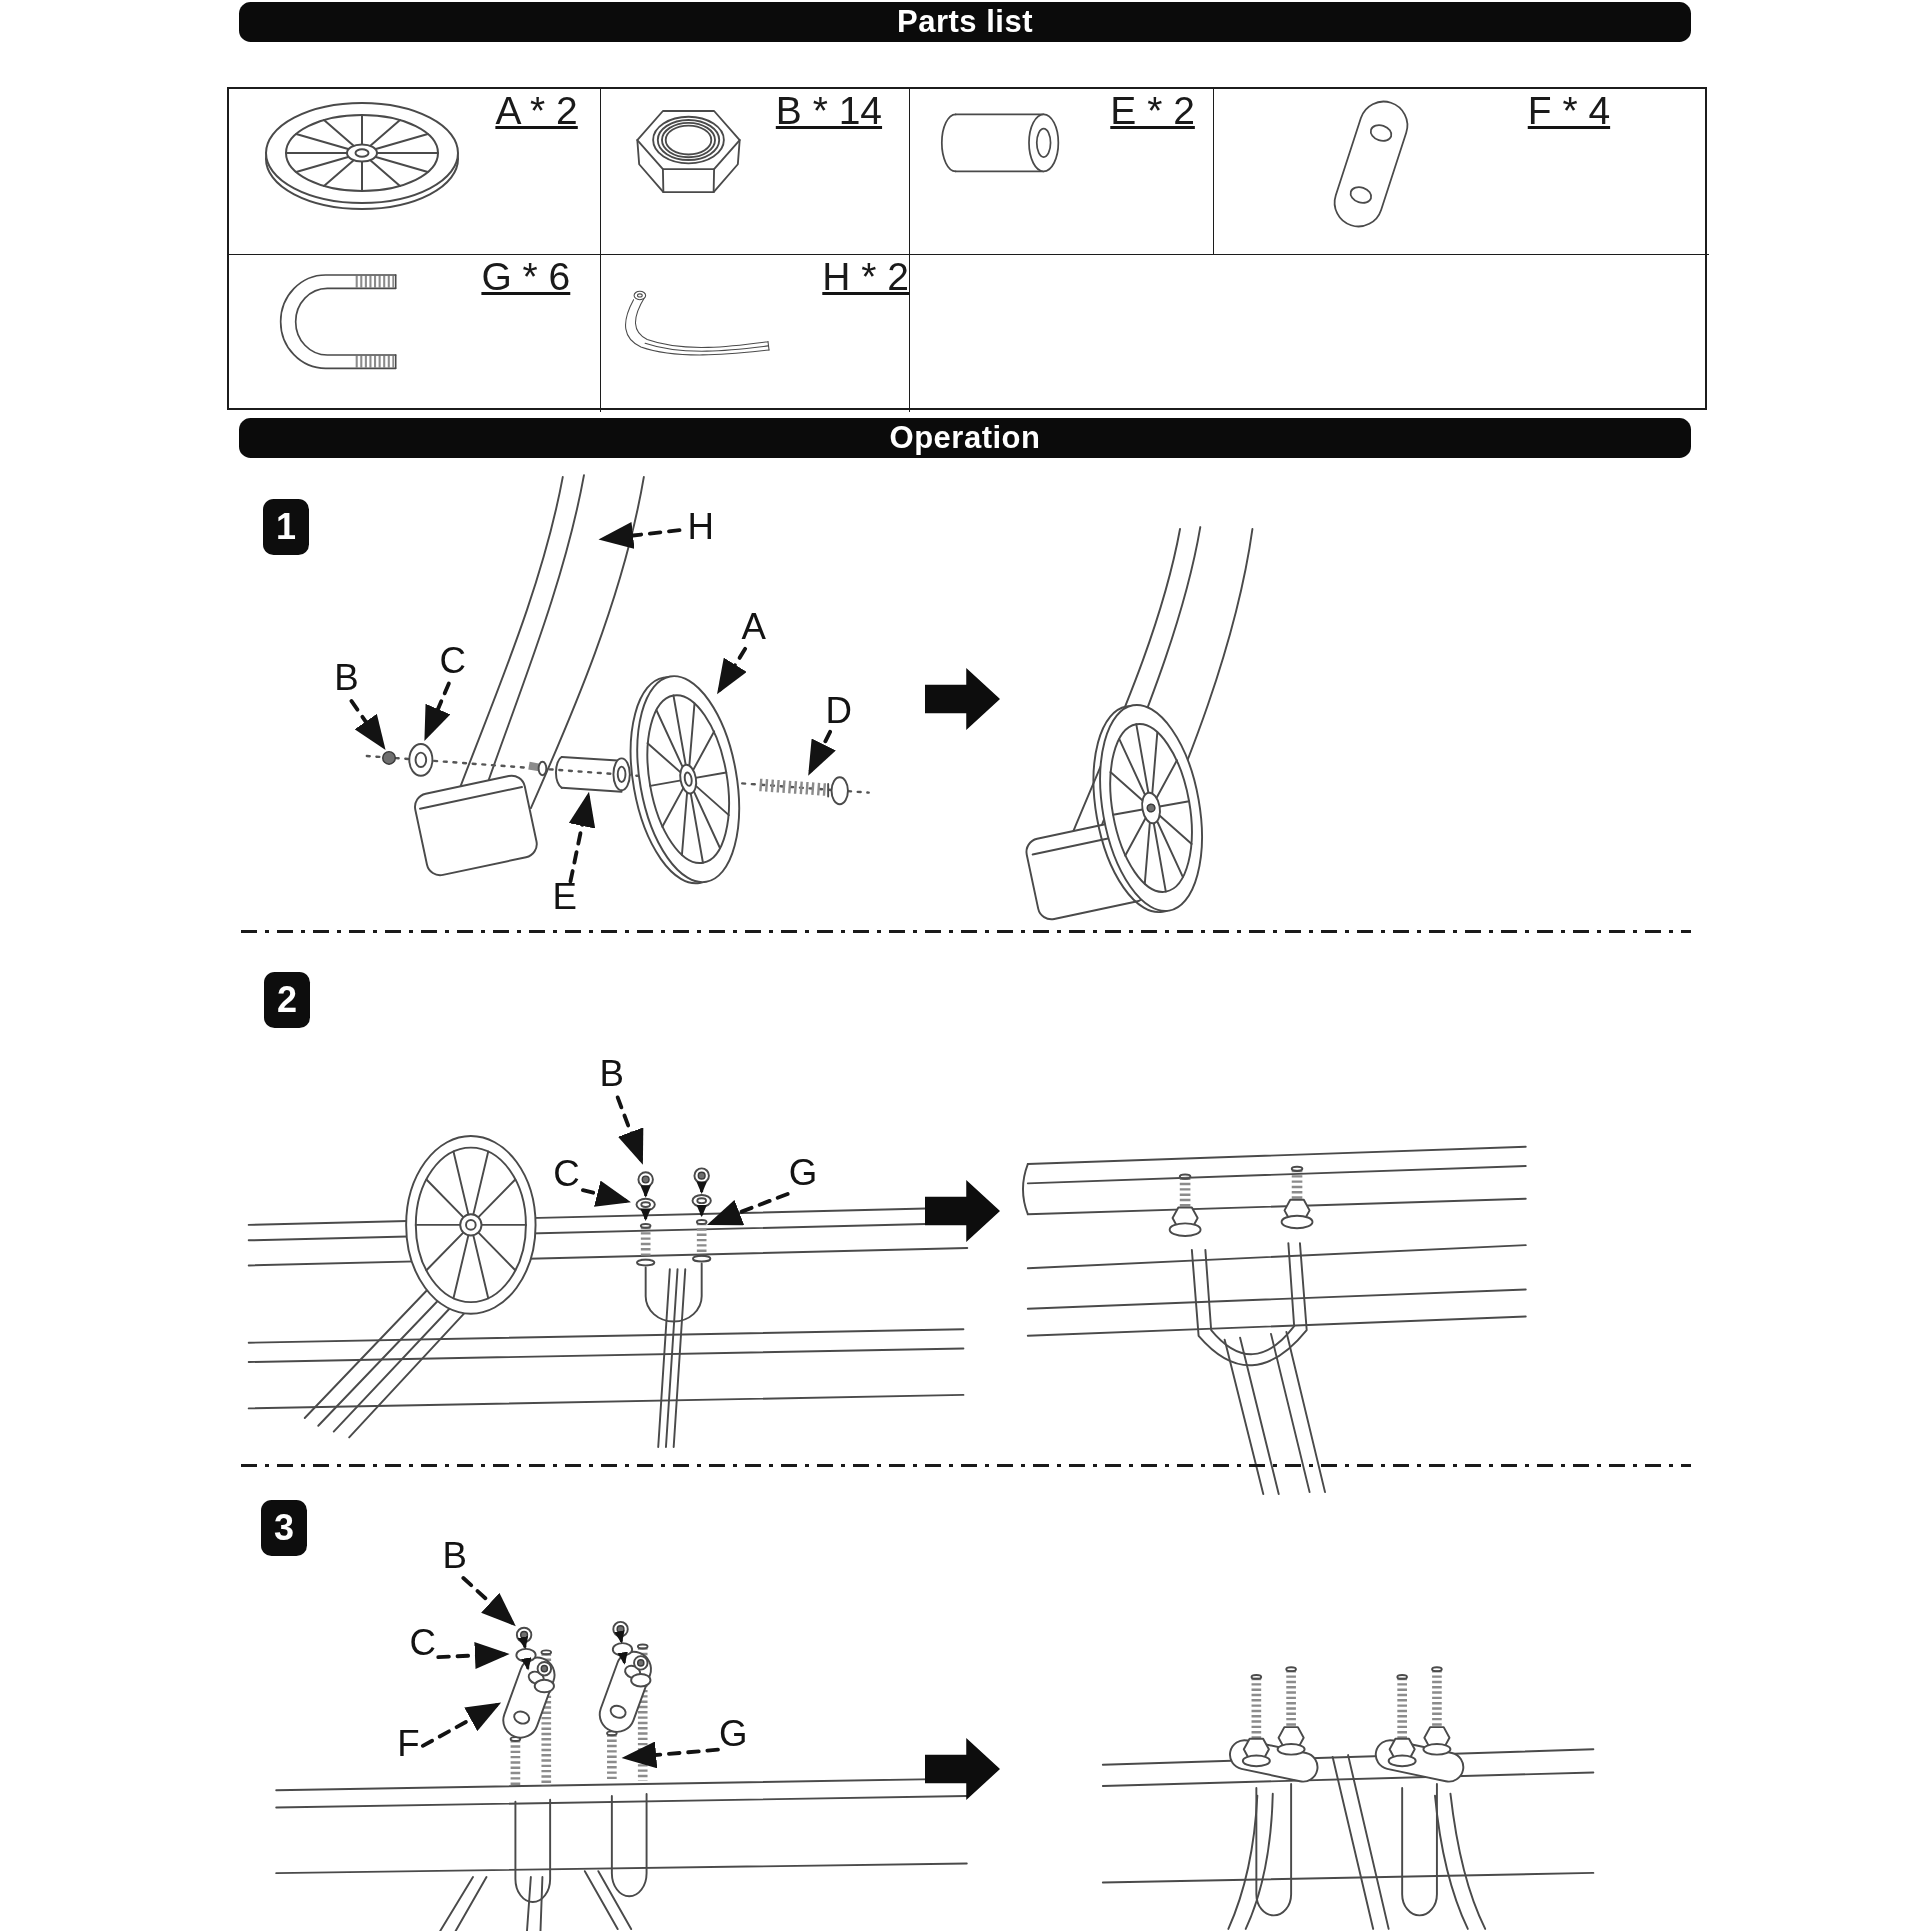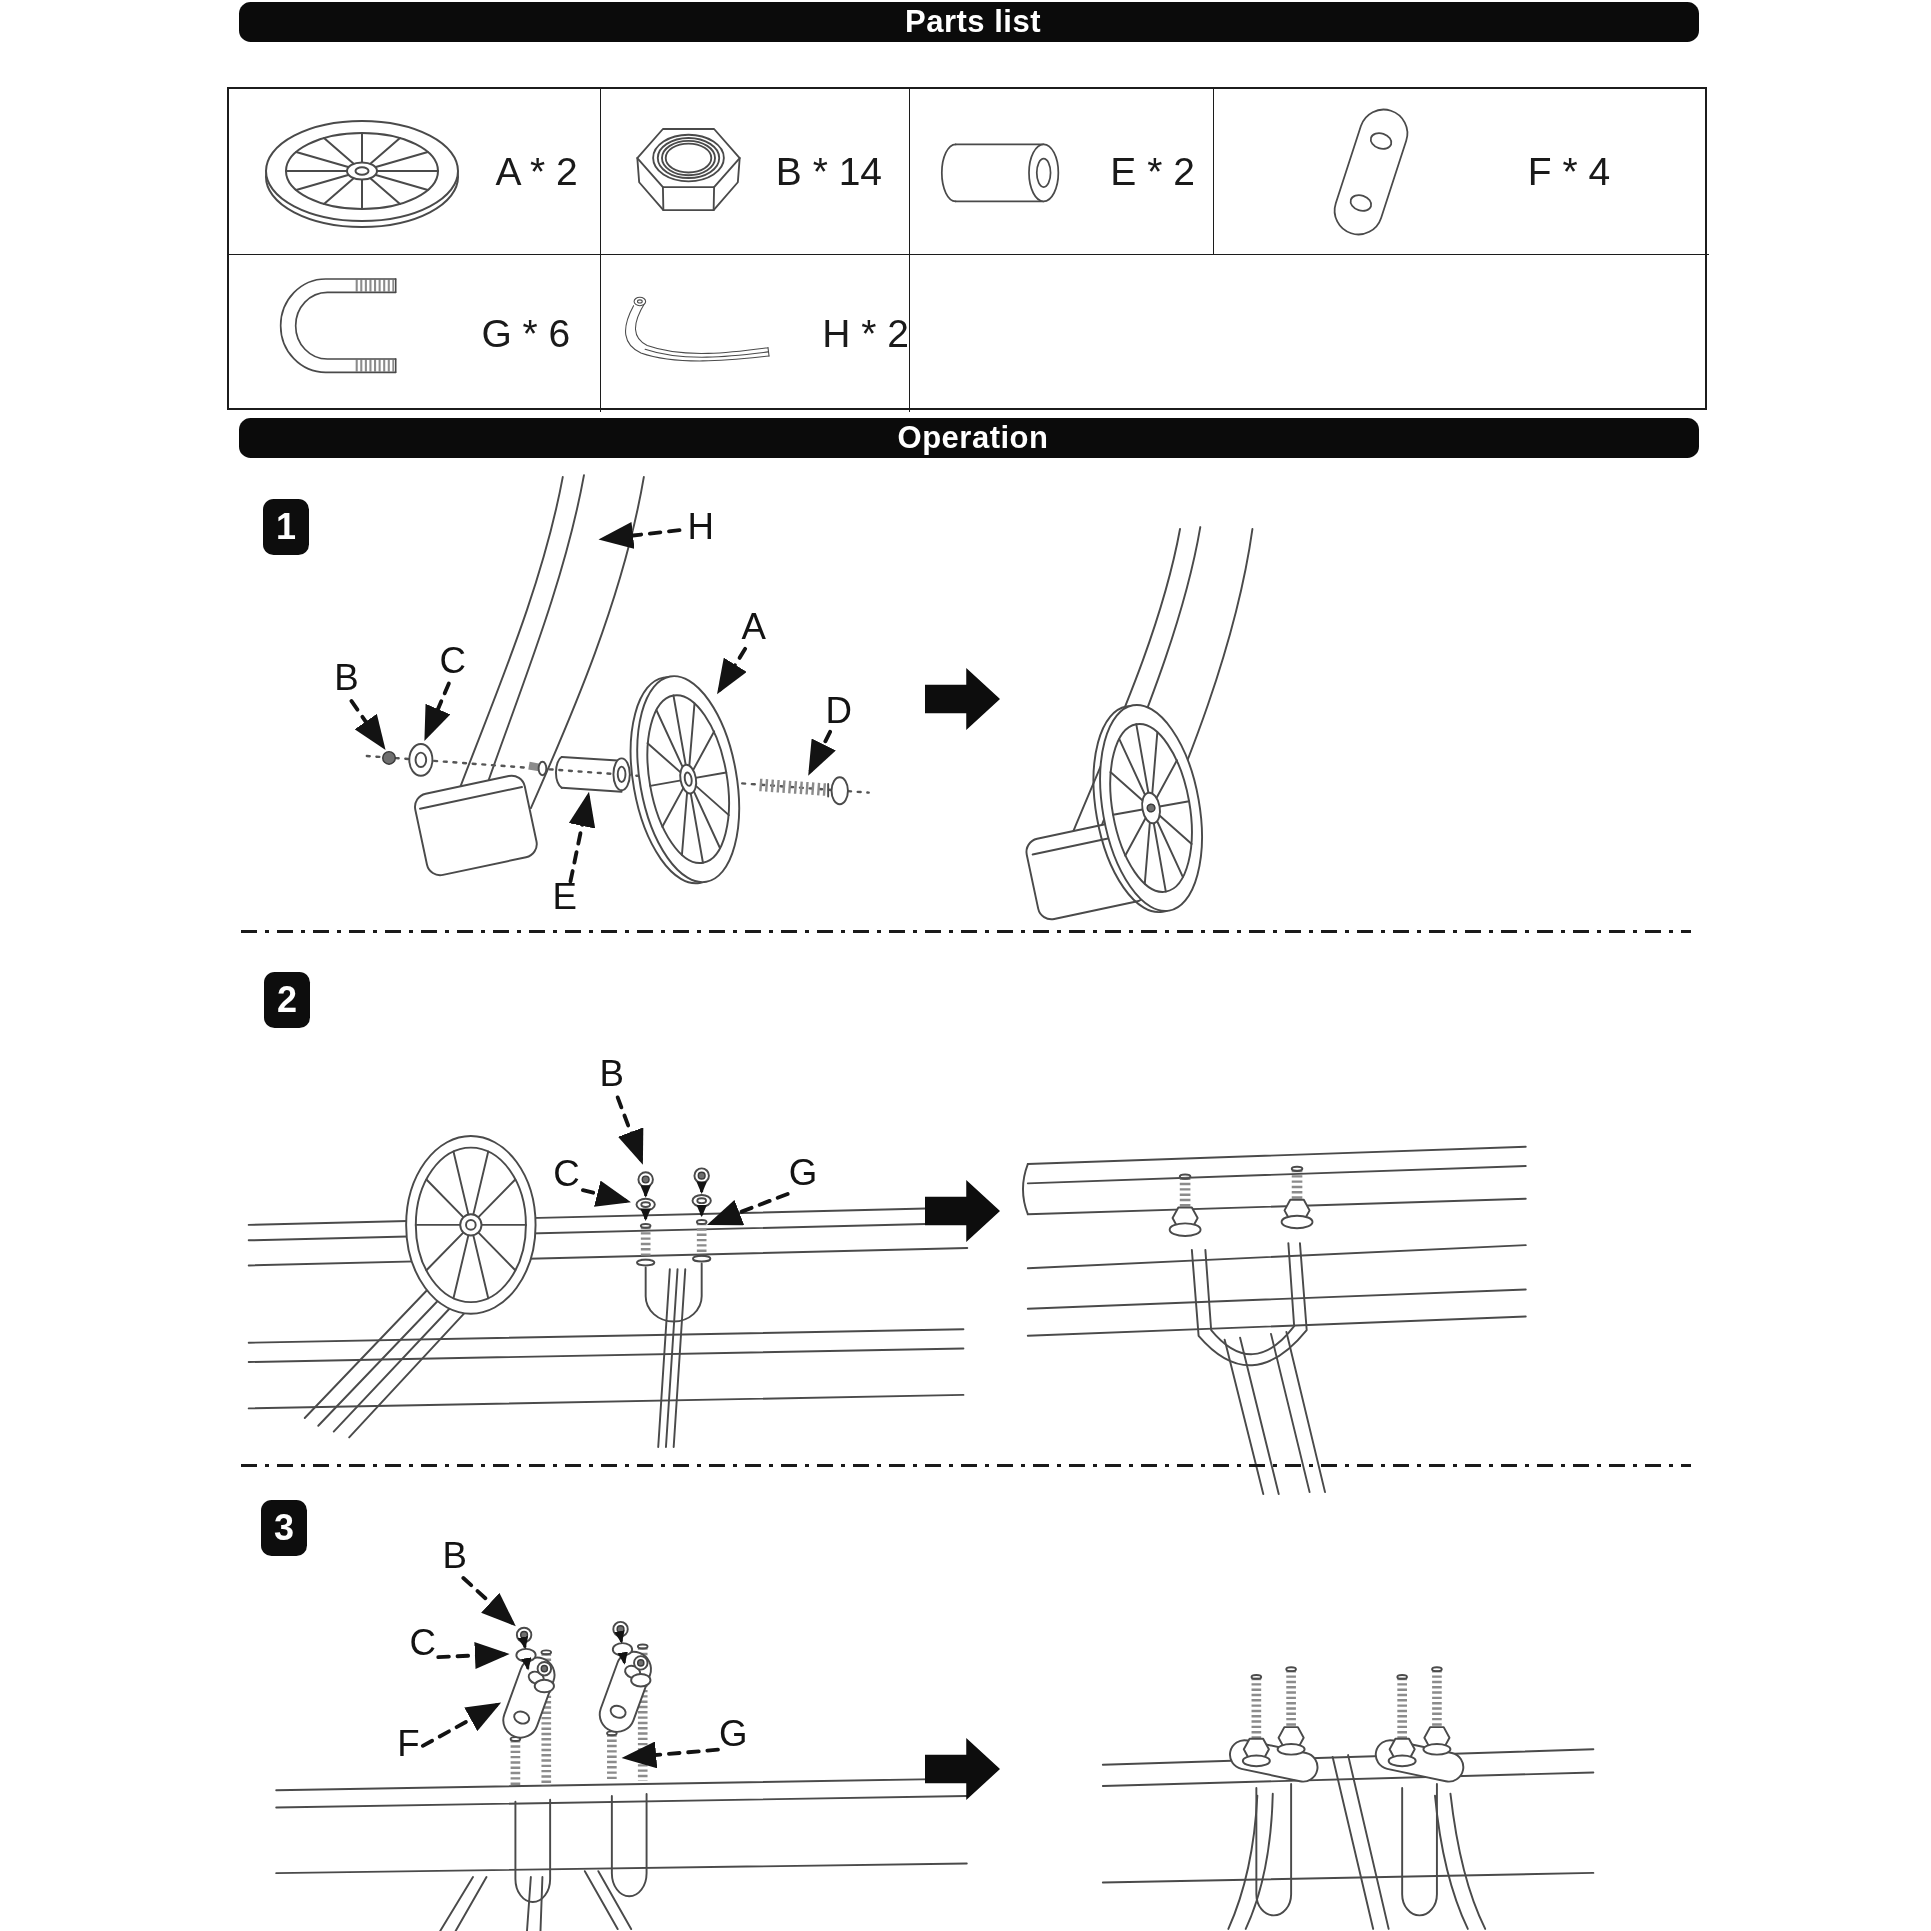--- a/index.html
+++ b/index.html
@@ -1,25 +1,25 @@
 <!DOCTYPE html>
 <html><head>
 <meta charset="utf-8">
 <style>
   html,body{margin:0;padding:0;background:#fff;}
   .page{position:relative;width:1931px;height:1931px;background:#ffffff;overflow:hidden;
         font-family:"Liberation Sans","DejaVu Sans",sans-serif;color:#131313;}
   .bar{position:absolute;left:239px;width:1452px;height:40px;background:#0b0b0b;border-radius:11.6px;
-       display:flex;align-items:center;justify-content:center;padding-left:8px;}
+       display:flex;align-items:center;justify-content:center;}
   .bar span{color:#fff;font-size:31px;font-weight:bold;letter-spacing:0.5px;}
   .parts-table{position:absolute;left:227px;top:87px;width:1480px;height:323px;display:grid;
        grid-template-columns:372px 309px 304px 495px;grid-template-rows:166px 157px;
        border:2.9px solid #1c1c1c;box-sizing:border-box;}
   .cell{border-right:1.9px solid #1c1c1c;border-bottom:1.9px solid #1c1c1c;box-sizing:border-box;
-       display:flex;align-items:center;justify-content:space-evenly;overflow:hidden;}
+       display:flex;align-items:flex-start;justify-content:space-evenly;overflow:hidden;text-decoration:underline;}
   .cell:nth-child(4n){border-right:none;}
   .cell:nth-child(n+5){border-bottom:none;gap:48px;}
   .part-label{font-size:39px;color:#1a1a1a;white-space:pre;}
   .badge{position:absolute;width:46px;height:56px;background:#0d0d0d;border-radius:10.6px;color:#fff;
        font-size:36px;font-weight:bold;display:flex;align-items:center;justify-content:center;}
   .big-arrow{position:absolute;width:75px;height:62px;background:#0d0d0d;
        clip-path:polygon(0 27%,55% 27%,55% 0,100% 50%,55% 100%,55% 73%,0 73%);}
   .divider{position:absolute;left:241px;width:1450px;height:2.9px;
        background:repeating-linear-gradient(90deg,#1a1a1a 0 16.4px,transparent 16.4px 24px,#1a1a1a 24px 28px,transparent 28px 36px);}
   .diagram{position:absolute;}

